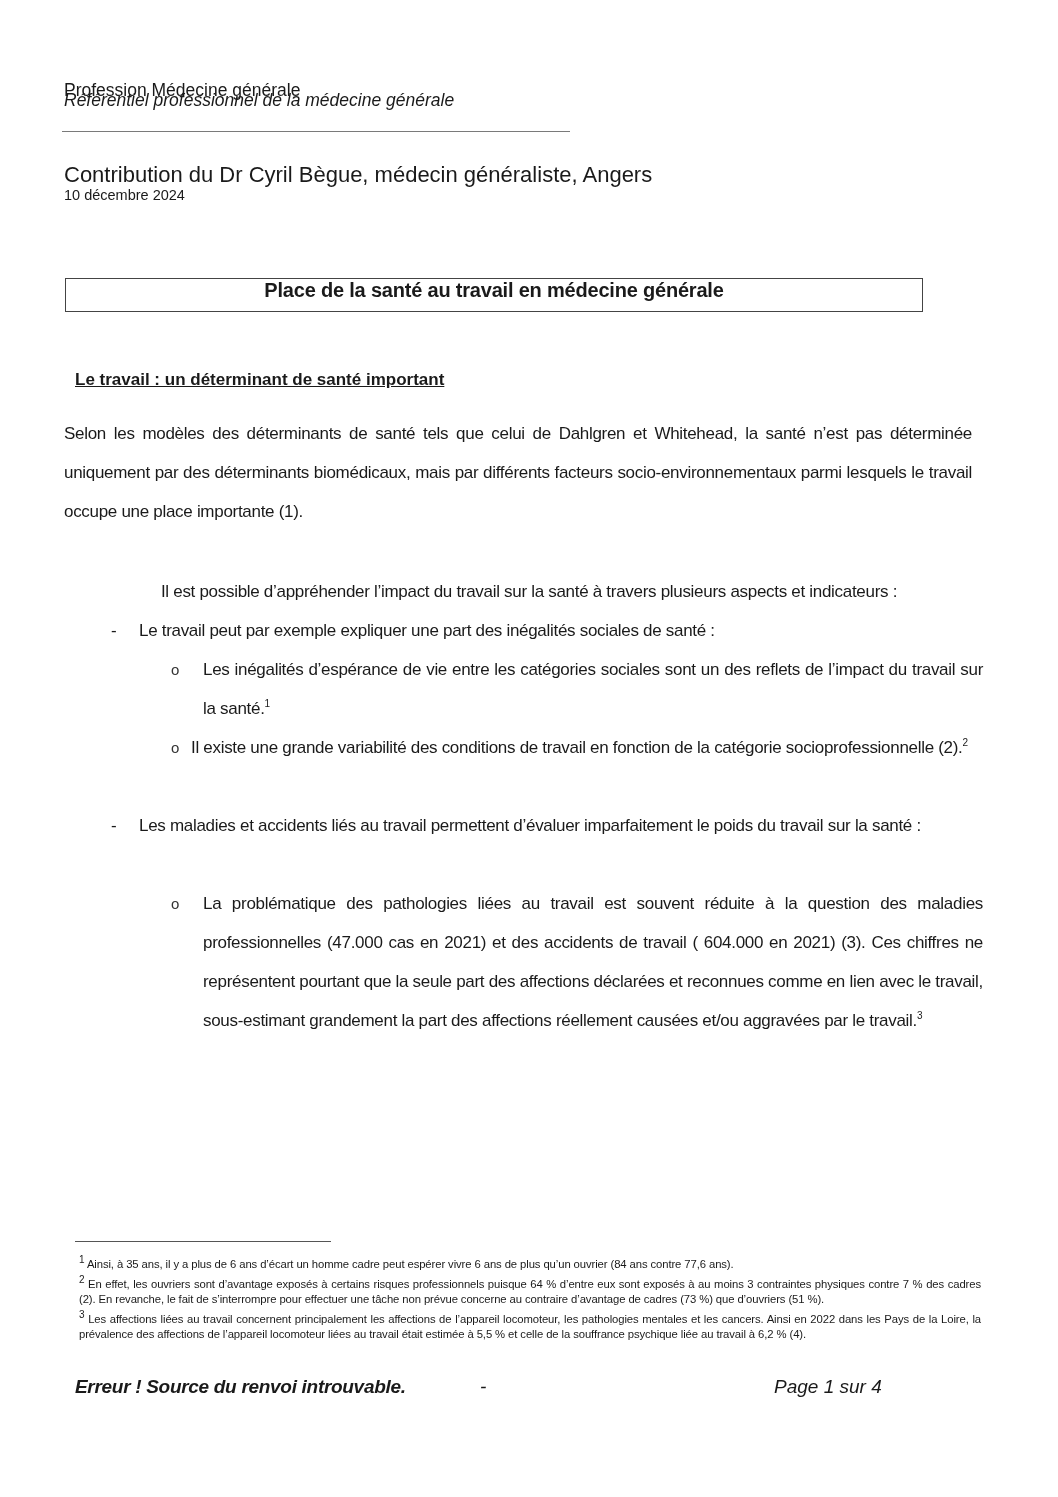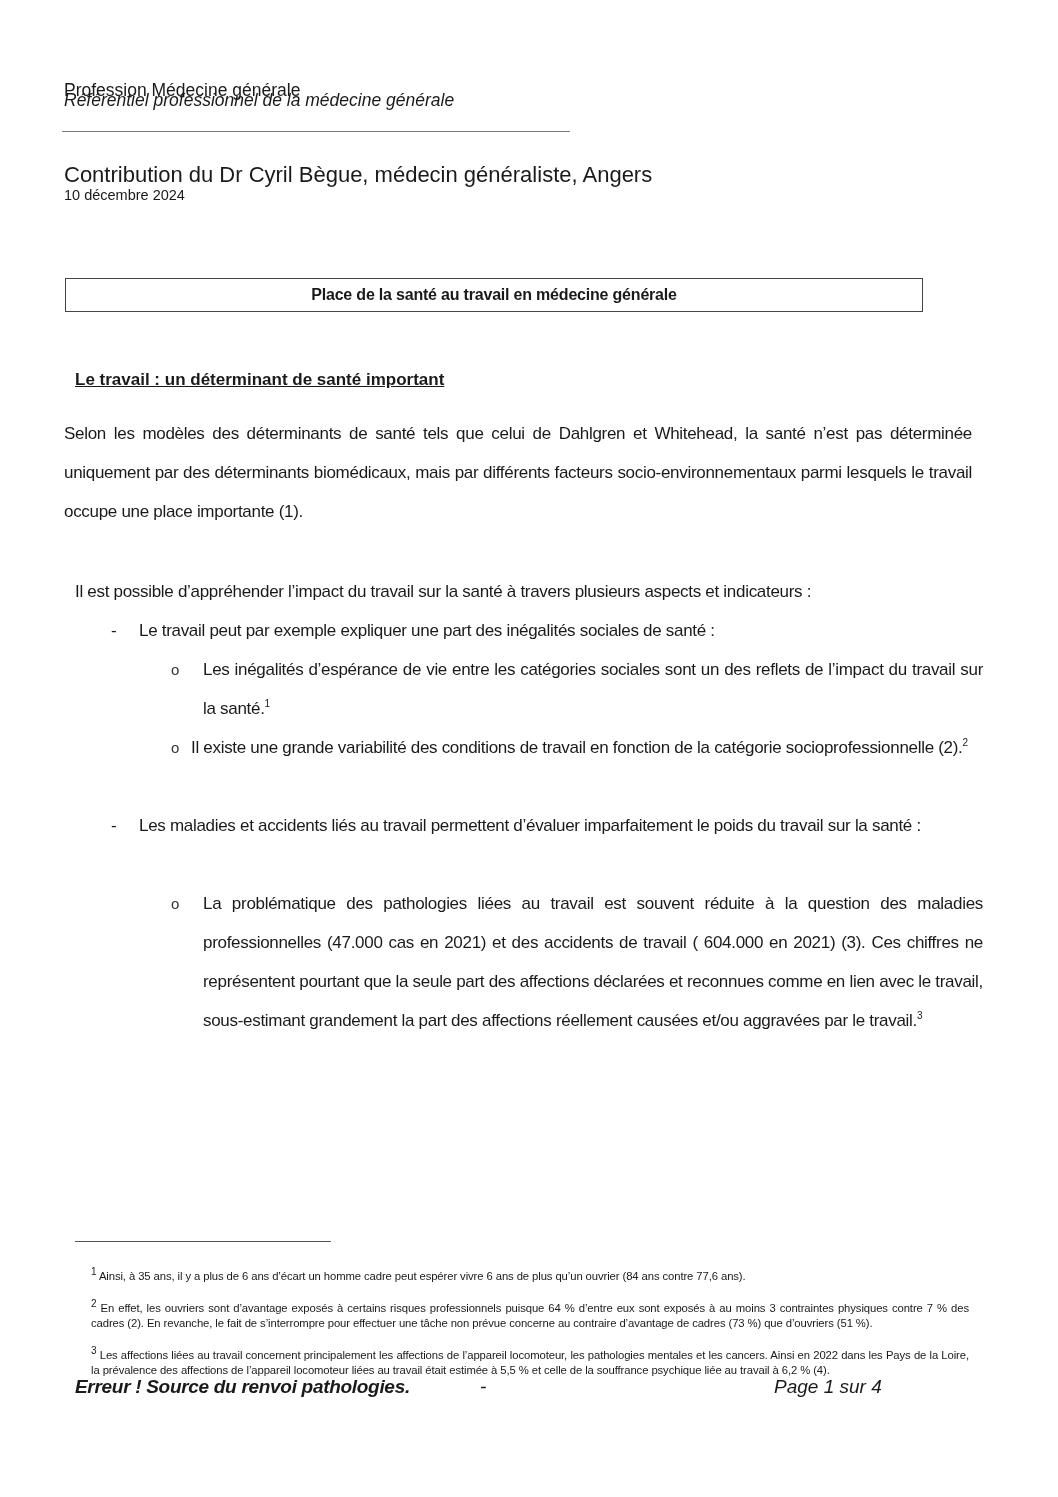--- a/index.html
+++ b/index.html
@@ -9,42 +9,42 @@
     }
     .abs { position: absolute; }
     .hdr-title { left: 64px; top: 80px; font-size: 17.5px; }
     .hdr-sub { left: 64px; top: 90px; font-size: 17.5px; font-style: italic; }
     .hdr-rule { left: 62px; top: 131px; width: 508px; height: 0; border-top: 1px solid #7a7a7a; }
     .contrib { left: 64px; top: 162px; font-size: 22px; }
     .date { left: 64px; top: 187px; font-size: 14.5px; }
     .title-box {
       left: 65px; top: 278px; width: 858px; height: 34px;
       border: 1px solid #444; box-sizing: border-box;
-      display: flex; align-items: center; justify-content: center;
-      font-size: 16px; font-weight: bold; letter-spacing: -0.2px;
+      display: flex; align-items: flex-start; justify-content: center;
+      font-size: 20px; font-weight: bold; letter-spacing: -0.2px;
     }
     .section-h { left: 75px; top: 370px; font-size: 17px; font-weight: bold; text-decoration: underline; }
     .body-text { font-size: 17px; line-height: 39px; letter-spacing: -0.3px; }
     .para1 { left: 64px; top: 414px; width: 908px; text-align: justify; text-align-last: left; }
-    .para2 { left: 75px; top: 572px; width: 908px; }
+    .para2 { left: 75px; top: 572px; width: 908px; text-align: center; }
     .dash1 { left: 111px; top: 611px; }
     .dash1-text { left: 139px; top: 611px; width: 844px; }
     .circ1 { left: 171px; top: 650px; }
     .circ1-text { left: 203px; top: 650px; width: 780px; text-align: justify; text-align-last: left; }
     .circ2 { left: 171px; top: 728px; }
     .circ2-text { left: 191px; top: 728px; width: 780px; text-align: justify; text-align-last: left; }
     .dash2 { left: 111px; top: 806px; }
     .dash2-text { left: 139px; top: 806px; width: 844px; text-align: justify; text-align-last: left; }
     .circ3 { left: 171px; top: 884px; }
     .circ3-text { left: 203px; top: 884px; width: 780px; text-align: justify; text-align-last: left; }
     sup { font-size: 10px; line-height: 0; vertical-align: super; }
     .circle-glyph { font-size: 15px; color: #333; }
     .fn-rule { left: 75px; top: 1241px; width: 256px; border-top: 1px solid #555; }
     .footnotes { left: 75px; top: 1253px; width: 910px; font-size: 11.3px; line-height: 15.5px; text-align: justify; text-align-last: left; letter-spacing: -0.1px; }
-    .footnotes p { margin: 16px; }
+    .footnotes p { margin: 4px; }
     .footer-left { left: 75px; top: 1376px; font-size: 19px; font-style: italic; font-weight: bold; letter-spacing: -0.3px; }
     .footer-dash { left: 480px; top: 1376px; font-size: 19px; font-style: italic; }
     .footer-right { left: 774px; top: 1376px; font-size: 19px; font-style: italic; }
   </style>
 </head>
 <body>
 
 <div class="abs hdr-title">Profession Médecine générale</div>
 <div class="abs hdr-sub">Référentiel professionnel de la médecine générale</div>
 <div class="abs hdr-rule"></div>
@@ -81,15 +81,15 @@
   <span>La problématique des pathologies liées au travail est souvent réduite à la question des maladies professionnelles (47.000 cas en 2021) et des accidents de travail ( 604.000 en 2021) (3). Ces chiffres ne représentent pourtant que la seule part des affections déclarées et reconnues comme en lien avec le travail, sous-estimant grandement la part des affections réellement causées et/ou aggravées par le travail.</span><sup>3</sup>
 </div>
 
 <div class="abs fn-rule"></div>
 <div class="abs footnotes">
   <p><sup>1</sup><span> Ainsi, à 35 ans, il y a plus de 6 ans d’écart un homme cadre peut espérer vivre 6 ans de plus qu’un ouvrier (84 ans contre 77,6 ans).</span></p>
   <p><sup>2</sup><span> En effet, les ouvriers sont d’avantage exposés à certains risques professionnels puisque 64 % d’entre eux sont exposés à au moins 3 contraintes physiques contre 7 % des cadres (2). En revanche, le fait de s’interrompre pour effectuer une tâche non prévue concerne au contraire d’avantage de cadres (73 %) que d’ouvriers (51 %).</span></p>
   <p><sup>3</sup><span> Les affections liées au travail concernent principalement les affections de l’appareil locomoteur, les pathologies mentales et les cancers. Ainsi en 2022 dans les Pays de la Loire, la prévalence des affections de l’appareil locomoteur liées au travail était estimée à 5,5 % et celle de la souffrance psychique liée au travail à 6,2 % (4).</span></p>
 </div>
 
-<div class="abs footer-left">Erreur ! Source du renvoi pathologies.</div>
+<div class="abs footer-left">Erreur ! Source du renvoi introuvable.</div>
 <div class="abs footer-dash">-</div>
 <div class="abs footer-right">Page 1 sur 4</div>
 
 </body></html>

